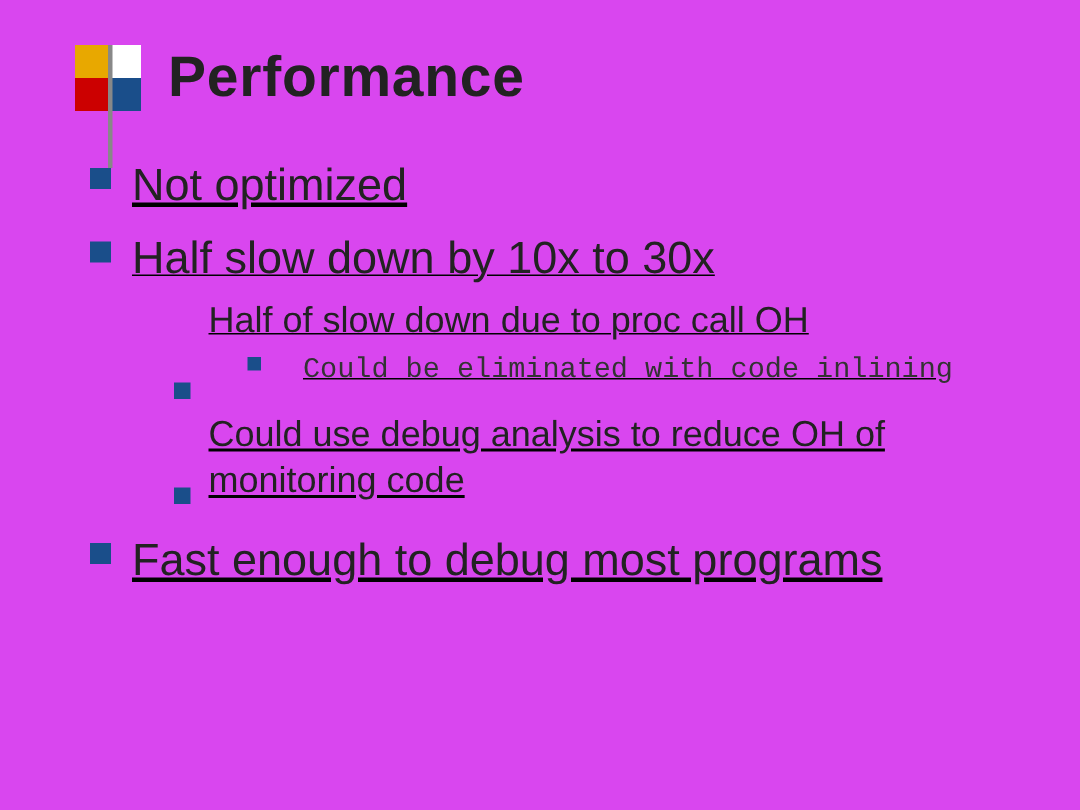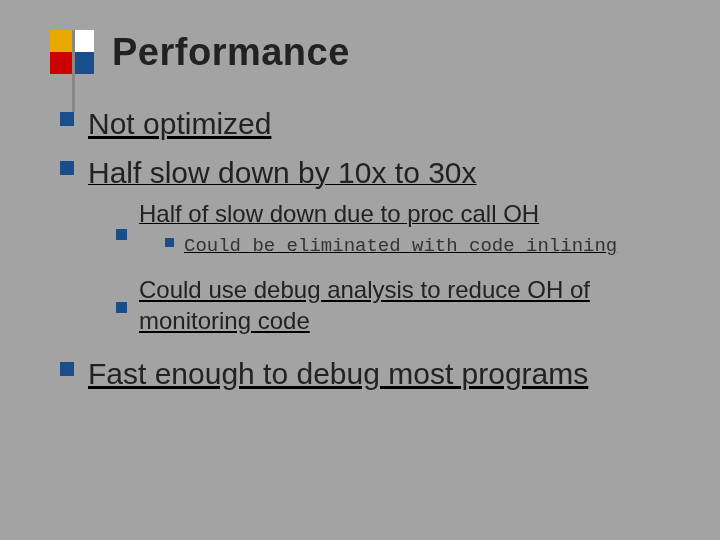--- a/index.html
+++ b/index.html
@@ -12,21 +12,21 @@
       width: 720px;
       height: 540px;
       background: #ffffff;
       font-family: Arial, sans-serif;
       overflow: hidden;
     }
 
     .slide {
       width: 720px;
       height: 540px;
-      background: #a3a3a3;
+      background: #d946ef;
       position: relative;
       padding: 30px 50px 30px 50px;
     }
 
     .header {
       display: flex;
       align-items: center;
       margin-bottom: 30px;
     }
 
@@ -102,21 +102,21 @@
       line-height: 1.3;
     }
 
     .sub-bullets {
       margin-top: 6px;
       padding-left: 28px;
     }
 
     .bullet-l2 {
       display: flex;
-      align-items: center;
+      align-items: flex-end;
       margin-bottom: 8px;
     }
 
     .bullet-l2-marker {
       width: 11px;
       height: 11px;
       background: #1a4e8a;
       flex-shrink: 0;
       margin-top: 6px;
       margin-right: 12px;
@@ -146,20 +146,21 @@
       flex-shrink: 0;
       margin-top: 5px;
       margin-right: 10px;
     }
 
     .bullet-l3-text {
       font-size: 19px;
       color: #333333;
       font-family: 'Courier New', Courier, monospace;
       line-height: 1.4;
+      margin-left: 18px;
     }
 
     .divider-line {
       position: absolute;
       left: 72px;
       top: 30px;
       width: 3px;
       height: 82px;
       background: #888888;
     }

